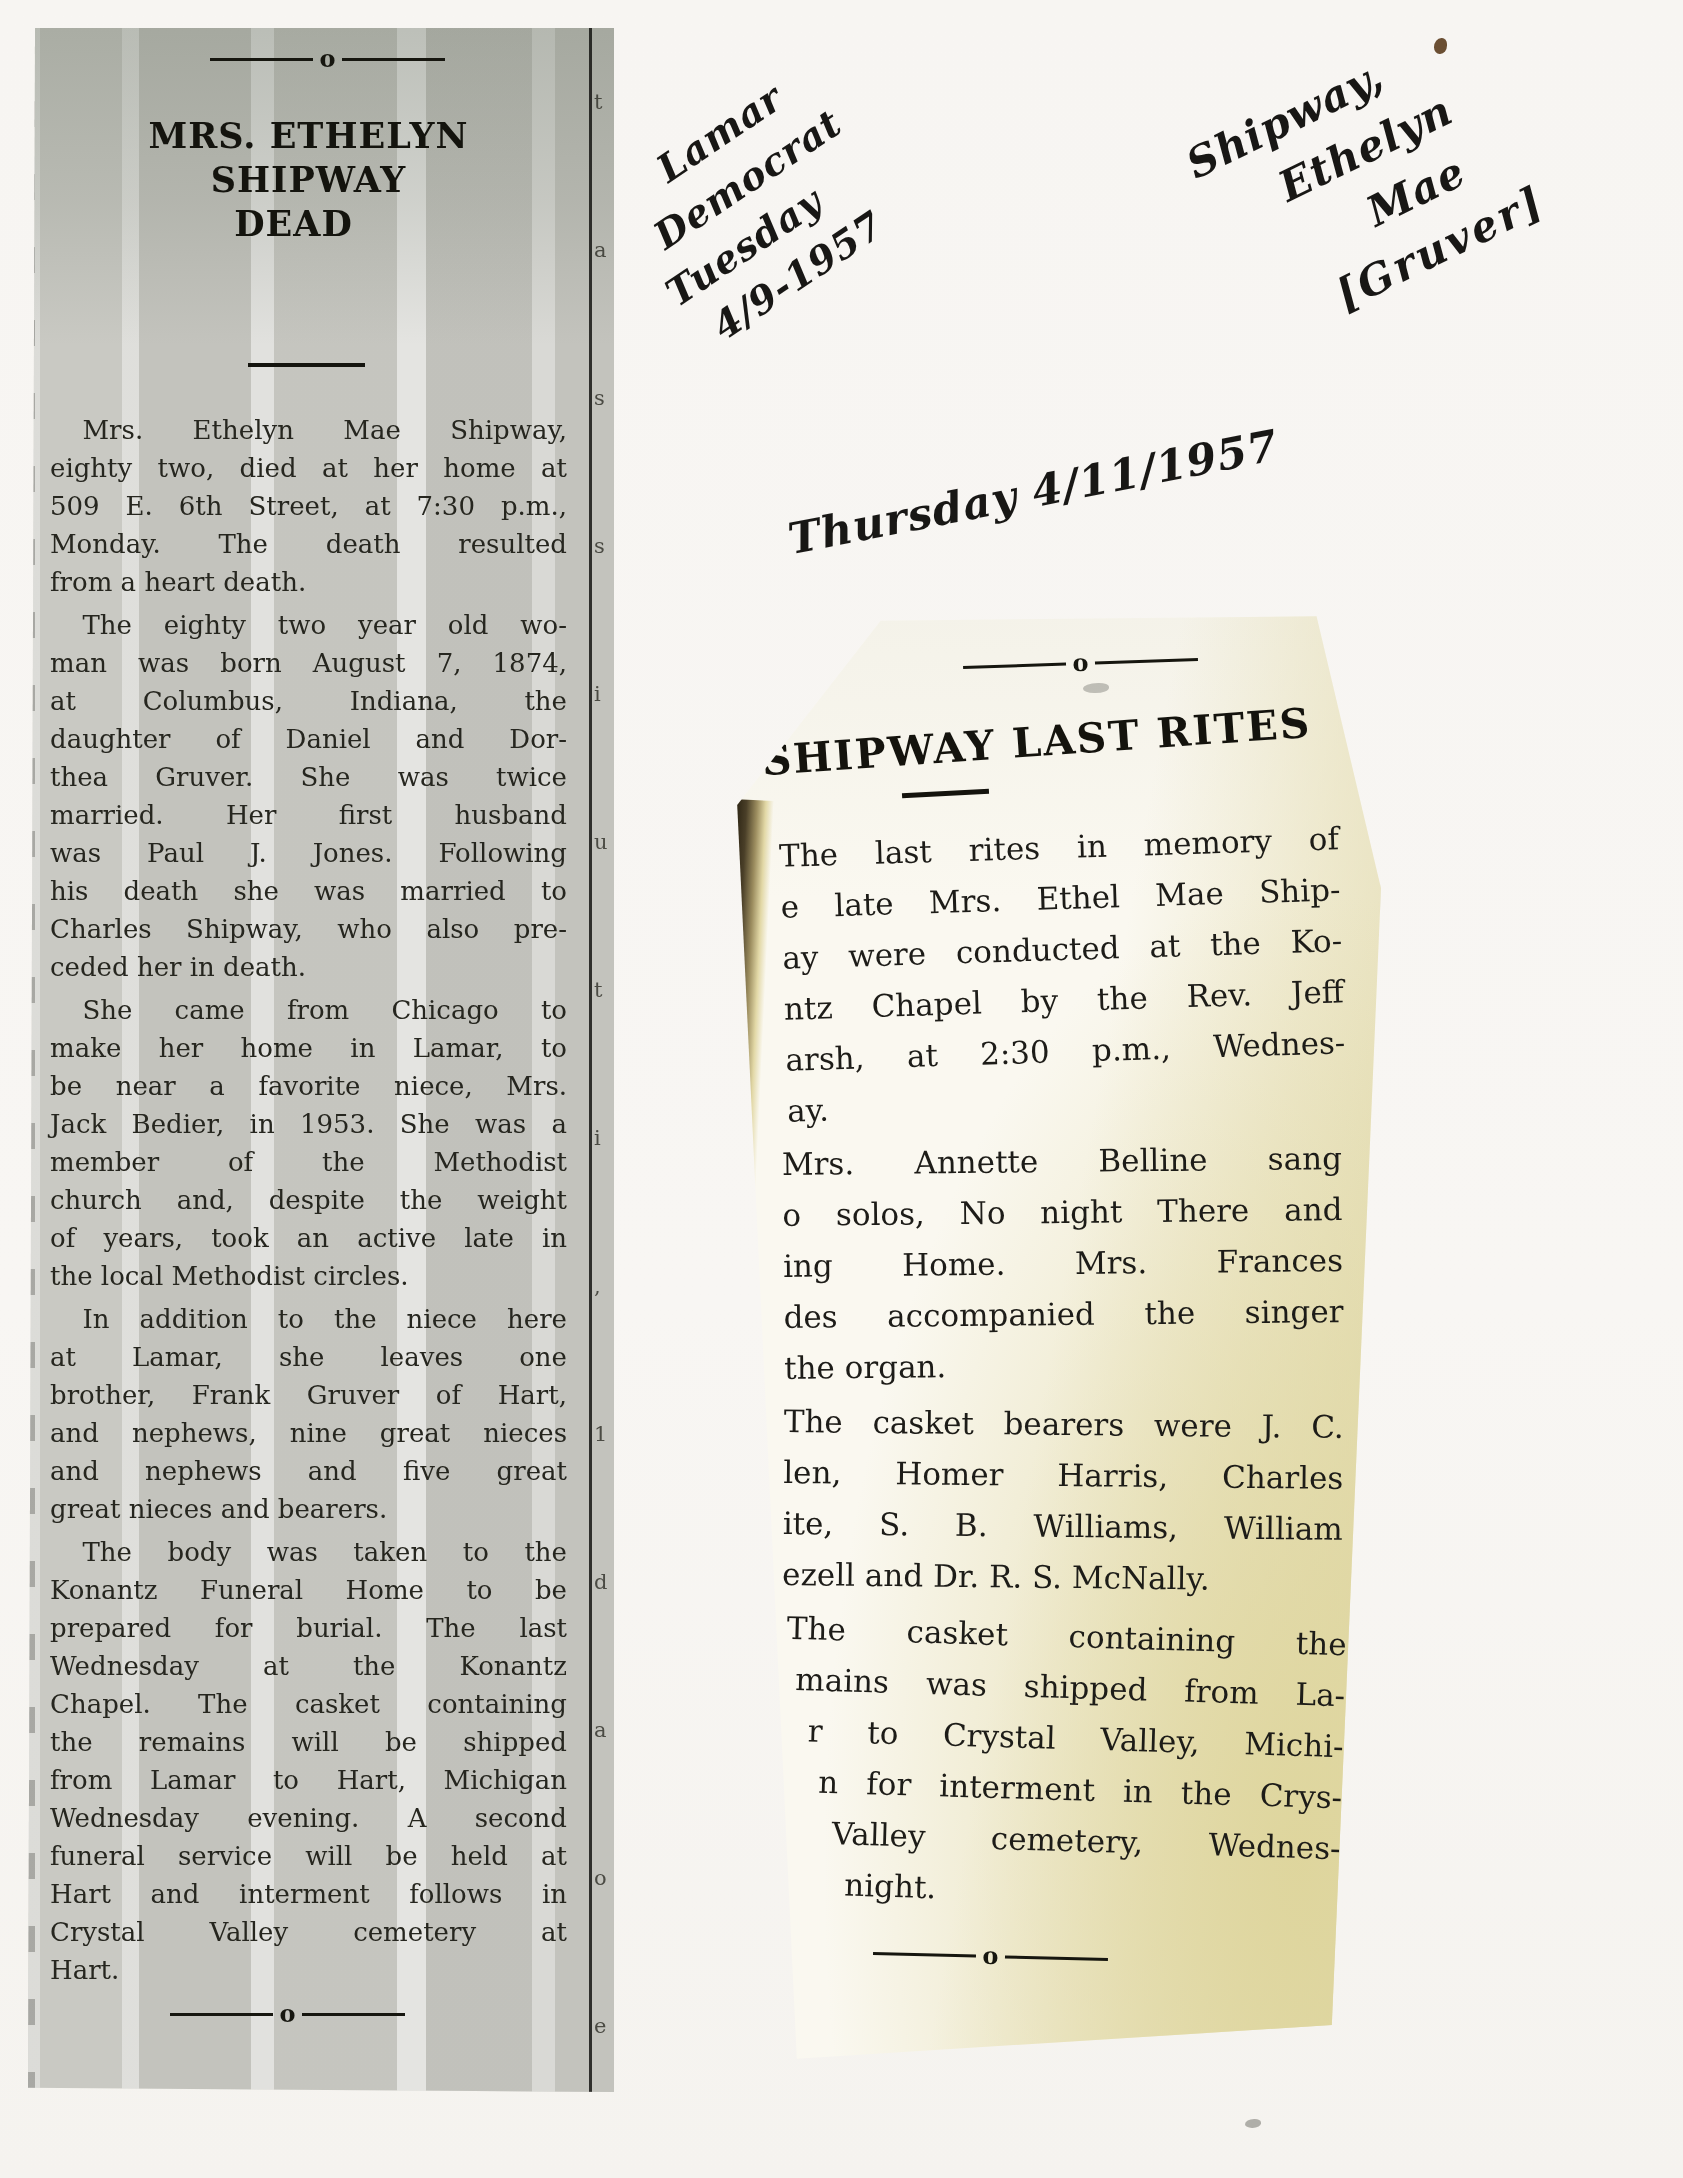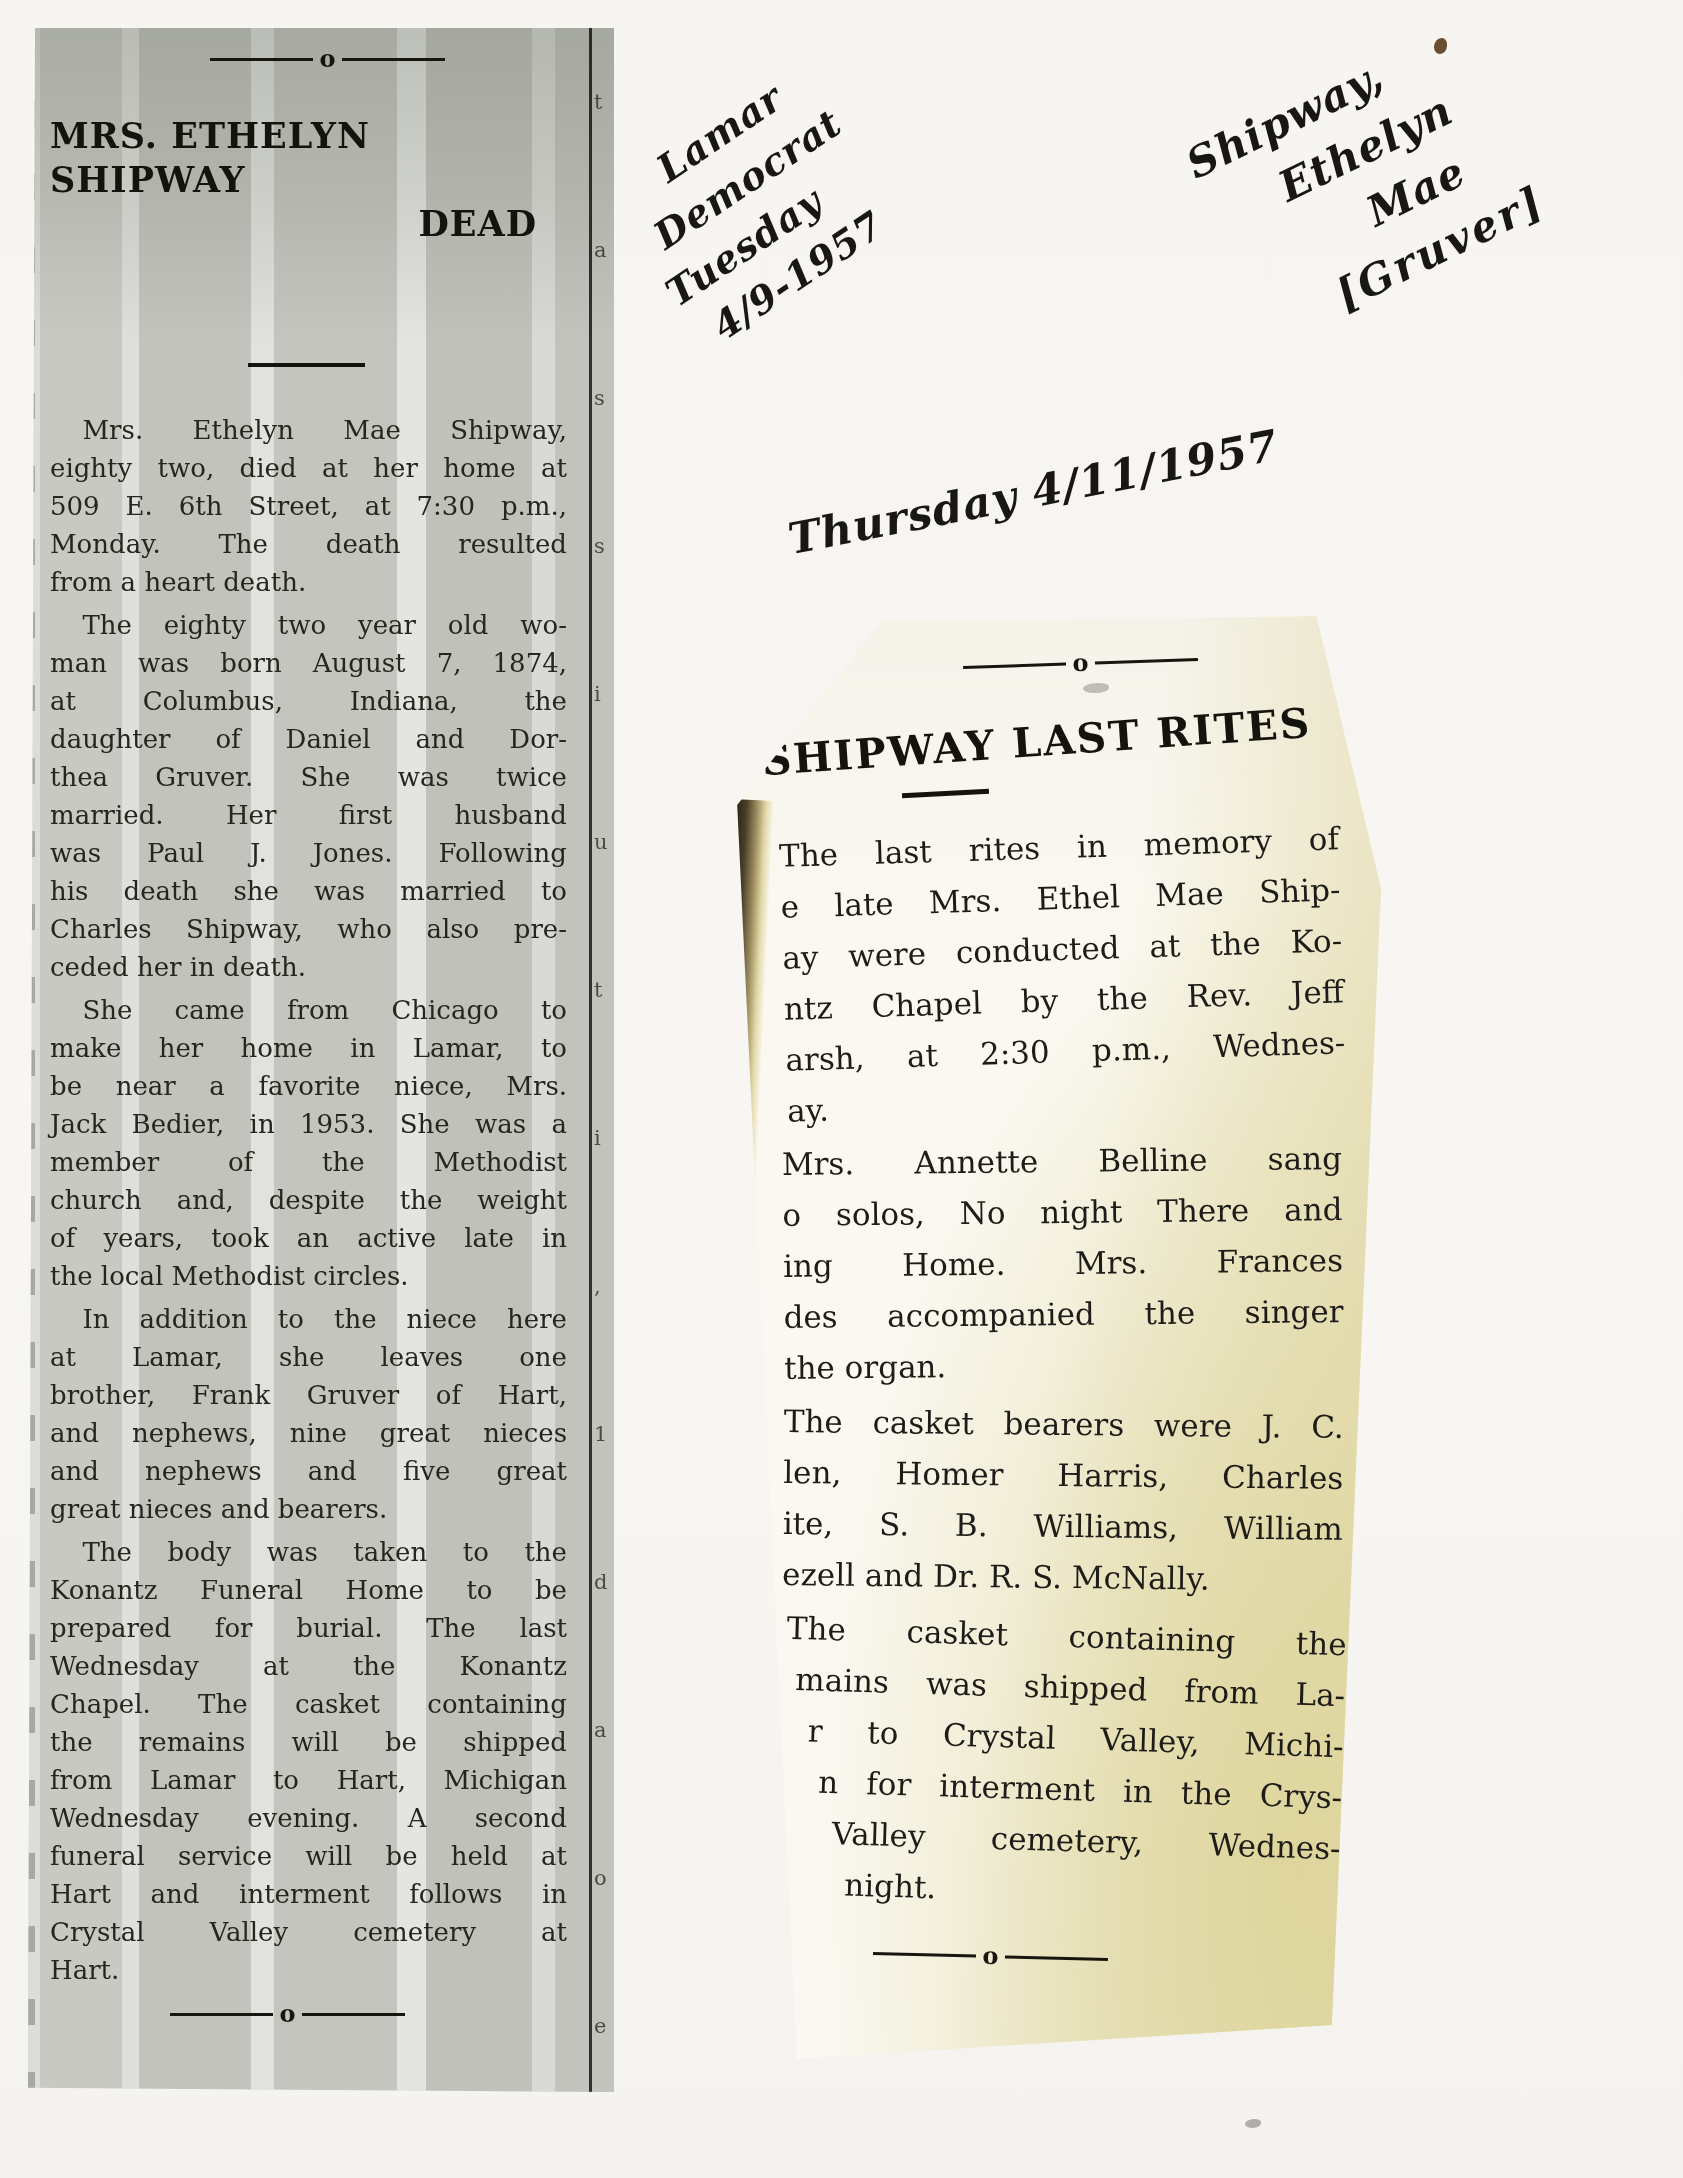--- a/index.html
+++ b/index.html
@@ -49,22 +49,22 @@
     height:26px;color:#16160f;font-size:24px;font-weight:bold;line-height:26px;
   }
   .divider .dash{height:3px;background:#16160f;width:103px;}
   .div-top-left{width:297px;margin:12px 0 0 129px;}
   .div-bottom-left{width:297px;margin:12px 0 0 89px;}
 
   .headline-left{
     margin-top:42px;font-weight:bold;font-size:35px;line-height:44px;
     letter-spacing:1px;color:#14140e;
   }
-  .headline-left .h1a{text-align:left;}
-  .headline-left .h1b{text-align:right;padding-right:30px;}
+  .headline-left .h1a{text-align:center;}
+  .headline-left .h1b{text-align:center;padding-right:30px;}
   .rule-short{
     width:117px;height:4px;background:#14140e;margin:117px 0 0 198px;
   }
   .body-left{margin-top:44px;font-size:26px;line-height:38px;color:#26261f;}
   .para{margin:0 0 5px 0;}
   .line{text-align:justify;text-align-last:justify;white-space:normal;}
   .line.last-line{text-align-last:left;}
   .body-left .para .line:first-child{text-indent:1.25em;}
 
   

